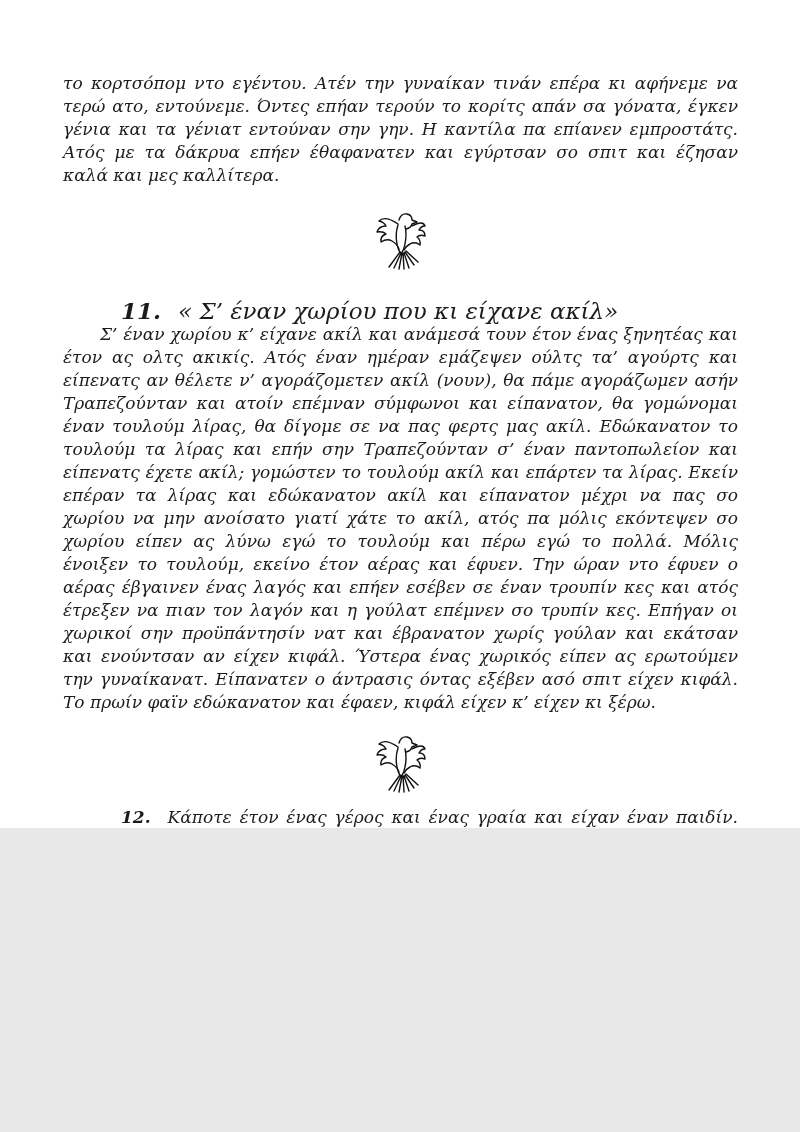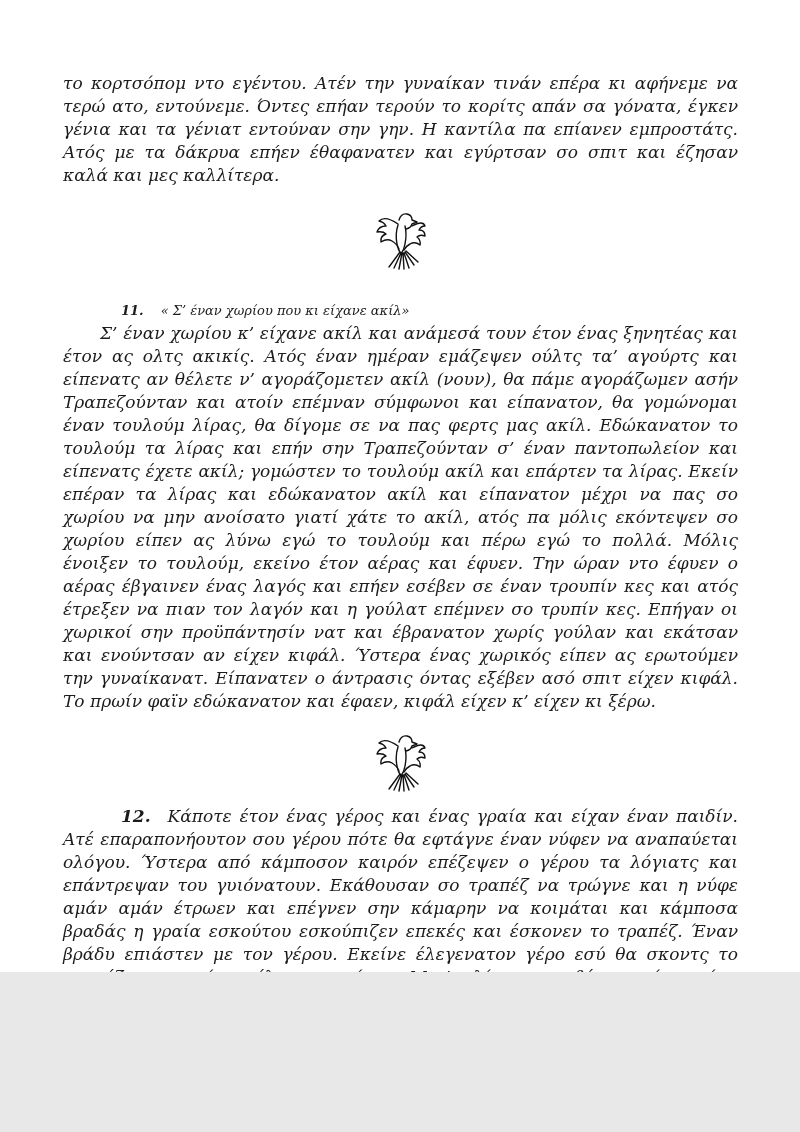--- a/index.html
+++ b/index.html
@@ -1,35 +1,35 @@
 <!DOCTYPE html>
 <html><head>
 <meta charset="utf-8">
 <style>
   html,body { margin:0; padding:0; background:#e8e8e8; }
   .page {
     position:relative;
-    width:800px; height:972px;
+    width:800px; height:828px;
     margin:0 auto;
     background:#ffffff;
     font-family:"DejaVu Serif", serif;
     font-style:italic;
     color:#1c1c1c;
     overflow:hidden;
   }
   .content { position:absolute; left:63px; right:62px; top:72px; }
   .para {
     margin:0;
     text-align:justify;
     font-size:17px;
     line-height:23px;
   }
   .para.body-indent { text-indent:37px; }
   .story-num { font-weight:bold; padding-right:17px; }
-  .heading { margin:0; font-size:13px; line-height:23px; text-indent:58px; }
+  .heading { margin:0; font-size:23px; line-height:23px; text-indent:58px; }
   .ornament-wrap { text-align:center; }
   .ornament-wrap.first  { margin:20px 0 24px; }
   .ornament-wrap.second { margin:16px 0 8px; }
   .ornament-wrap svg { display:inline-block; }
   .footer {
     position:absolute; left:63px; right:62px; top:1036px;
     font-style:normal; font-weight:bold;
     font-family:"Liberation Serif", serif;
     font-size:13.5px; color:#000;
   }

